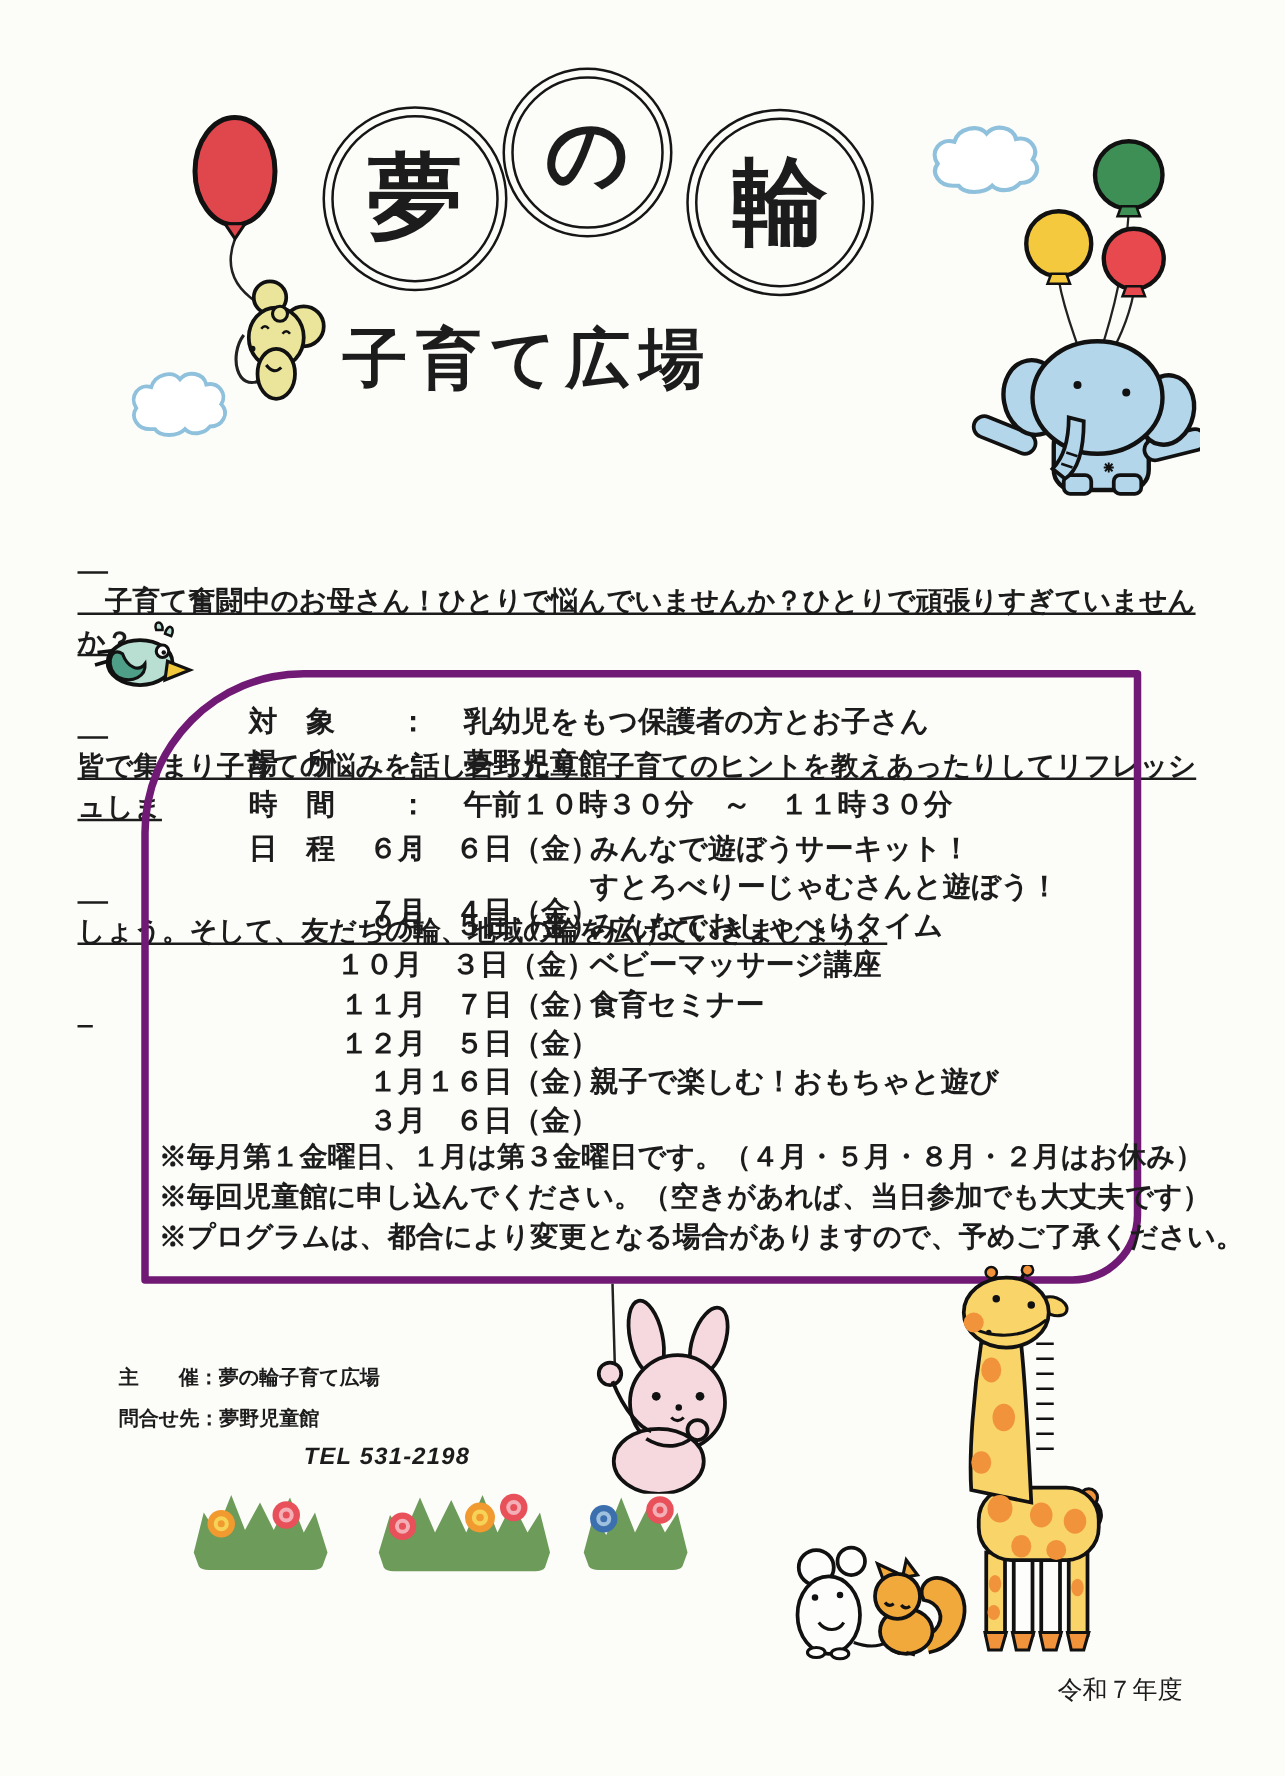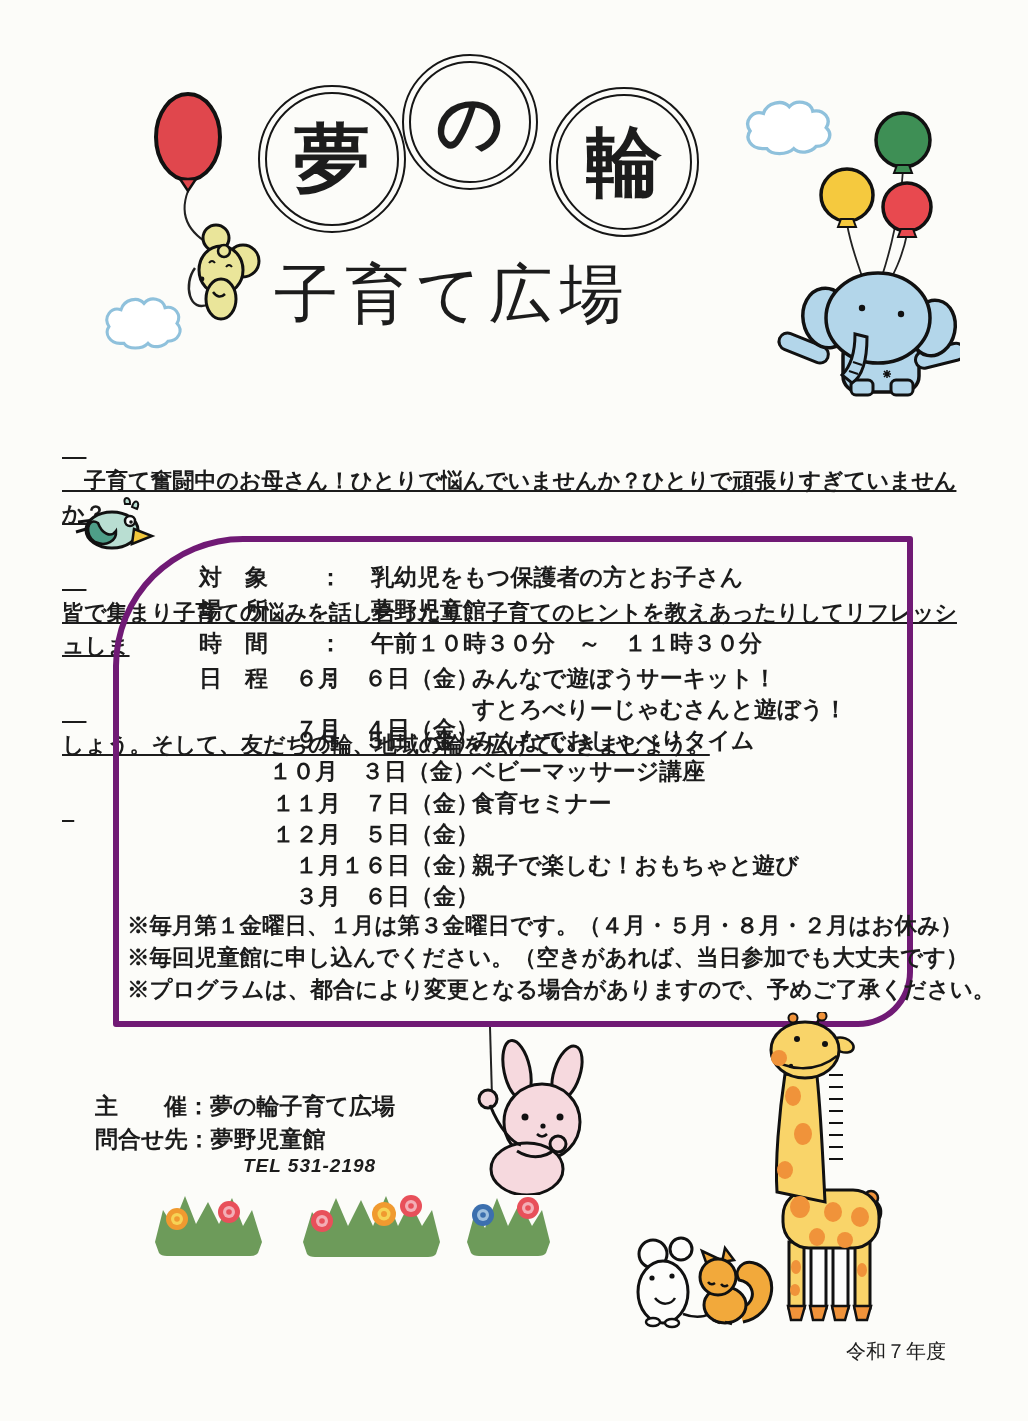--- a/index.html
+++ b/index.html
@@ -8,30 +8,30 @@
     background:#fcfcf9;overflow:hidden;color:#1c1c1c;
     font-family:"Liberation Sans",sans-serif;
   }
   .abs{position:absolute;}
   
   .ring{position:absolute;border:2px solid #161616;border-radius:50%;
         display:flex;align-items:center;justify-content:center;background:#fcfcf9;}
   .ring-inner{position:absolute;inset:5px;border:2px solid #161616;border-radius:50%;
         display:flex;align-items:center;justify-content:center;}
   .ring-char{font-weight:800;line-height:1;}
-  .subtitle{font-size:64px;font-weight:400;letter-spacing:7px;line-height:1;text-align:center;}
+  .subtitle{font-size:52px;font-weight:700;letter-spacing:7px;line-height:1;text-align:center;}
   .intro{font-size:22px;font-weight:700;line-height:33px;white-space:pre-wrap;}
   
   .info-box{
     position:absolute;left:113px;top:536px;width:788px;height:479px;
     border:6px solid #701a75;border-radius:130px 3px 55px 3px;background:transparent;
   }
   .box-row{position:absolute;font-size:23px;font-weight:700;line-height:1.2;white-space:pre;}
   .note{position:absolute;left:8px;font-size:22.5px;font-weight:700;line-height:1.2;white-space:pre;}
-  .footer-line{font-size:23px;font-weight:700;line-height:1.2;white-space:pre;}
+  .footer-line{font-size:16px;font-weight:700;line-height:1.2;white-space:pre;}
   .tel-line{font-size:19px;font-weight:700;letter-spacing:1px;font-style:italic;}
   .fiscal{font-size:20px;font-weight:500;font-family:"Liberation Serif",serif;}
   svg{display:block;}
 </style>
 </head>
 <body>
 
 <div class="page">
 
   <svg class="abs" style="left:85px;top:60px;" width="200" height="320" viewBox="0 0 200 320">

